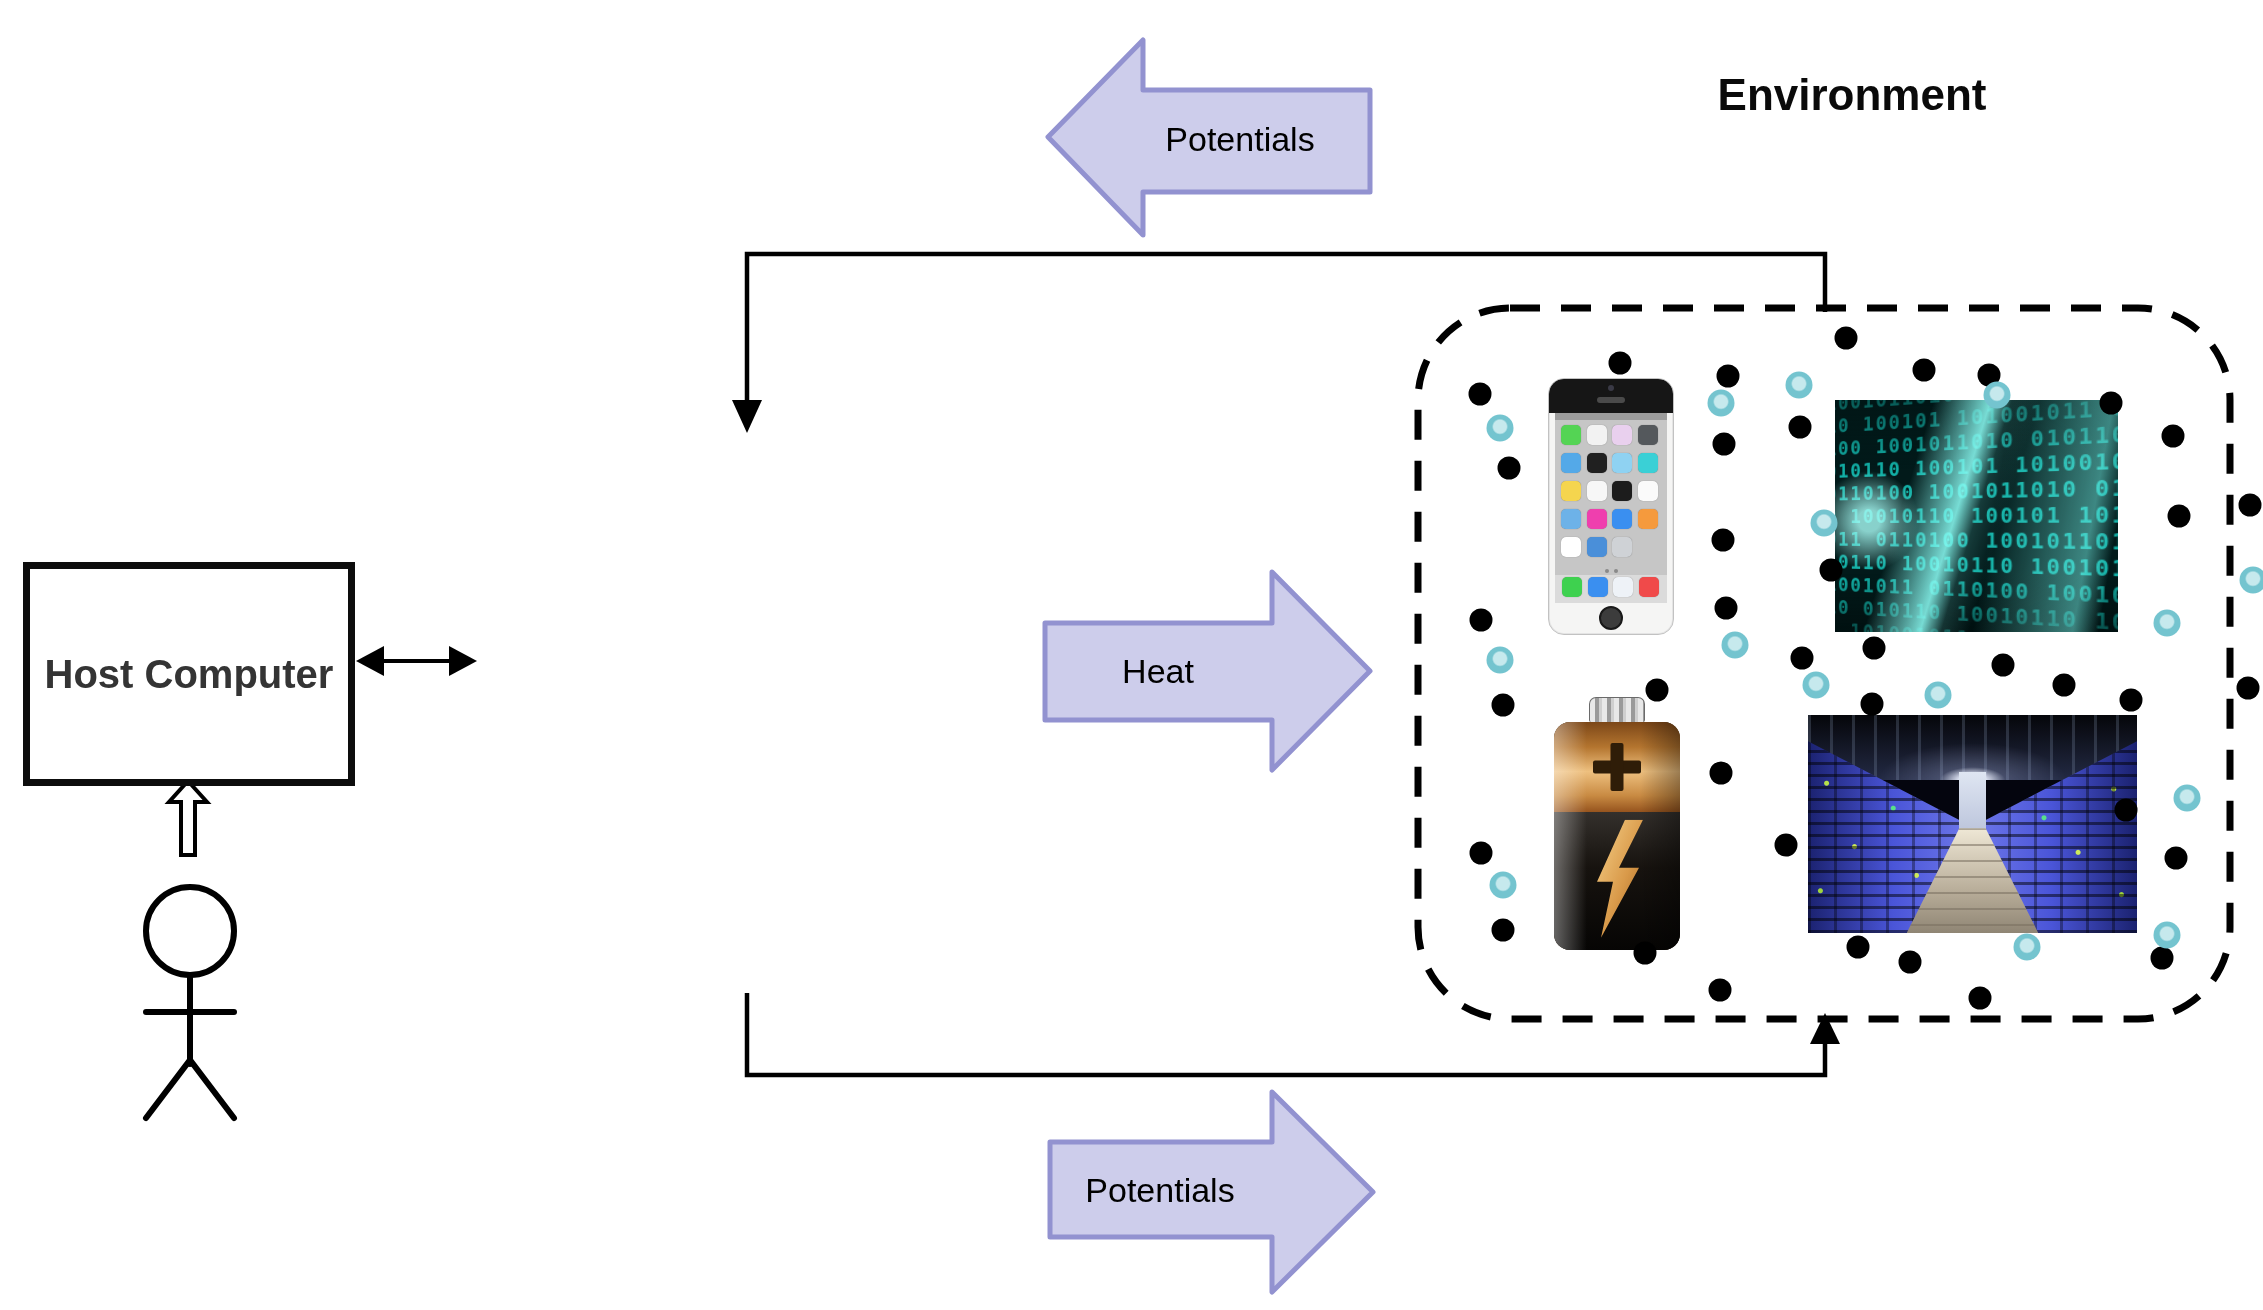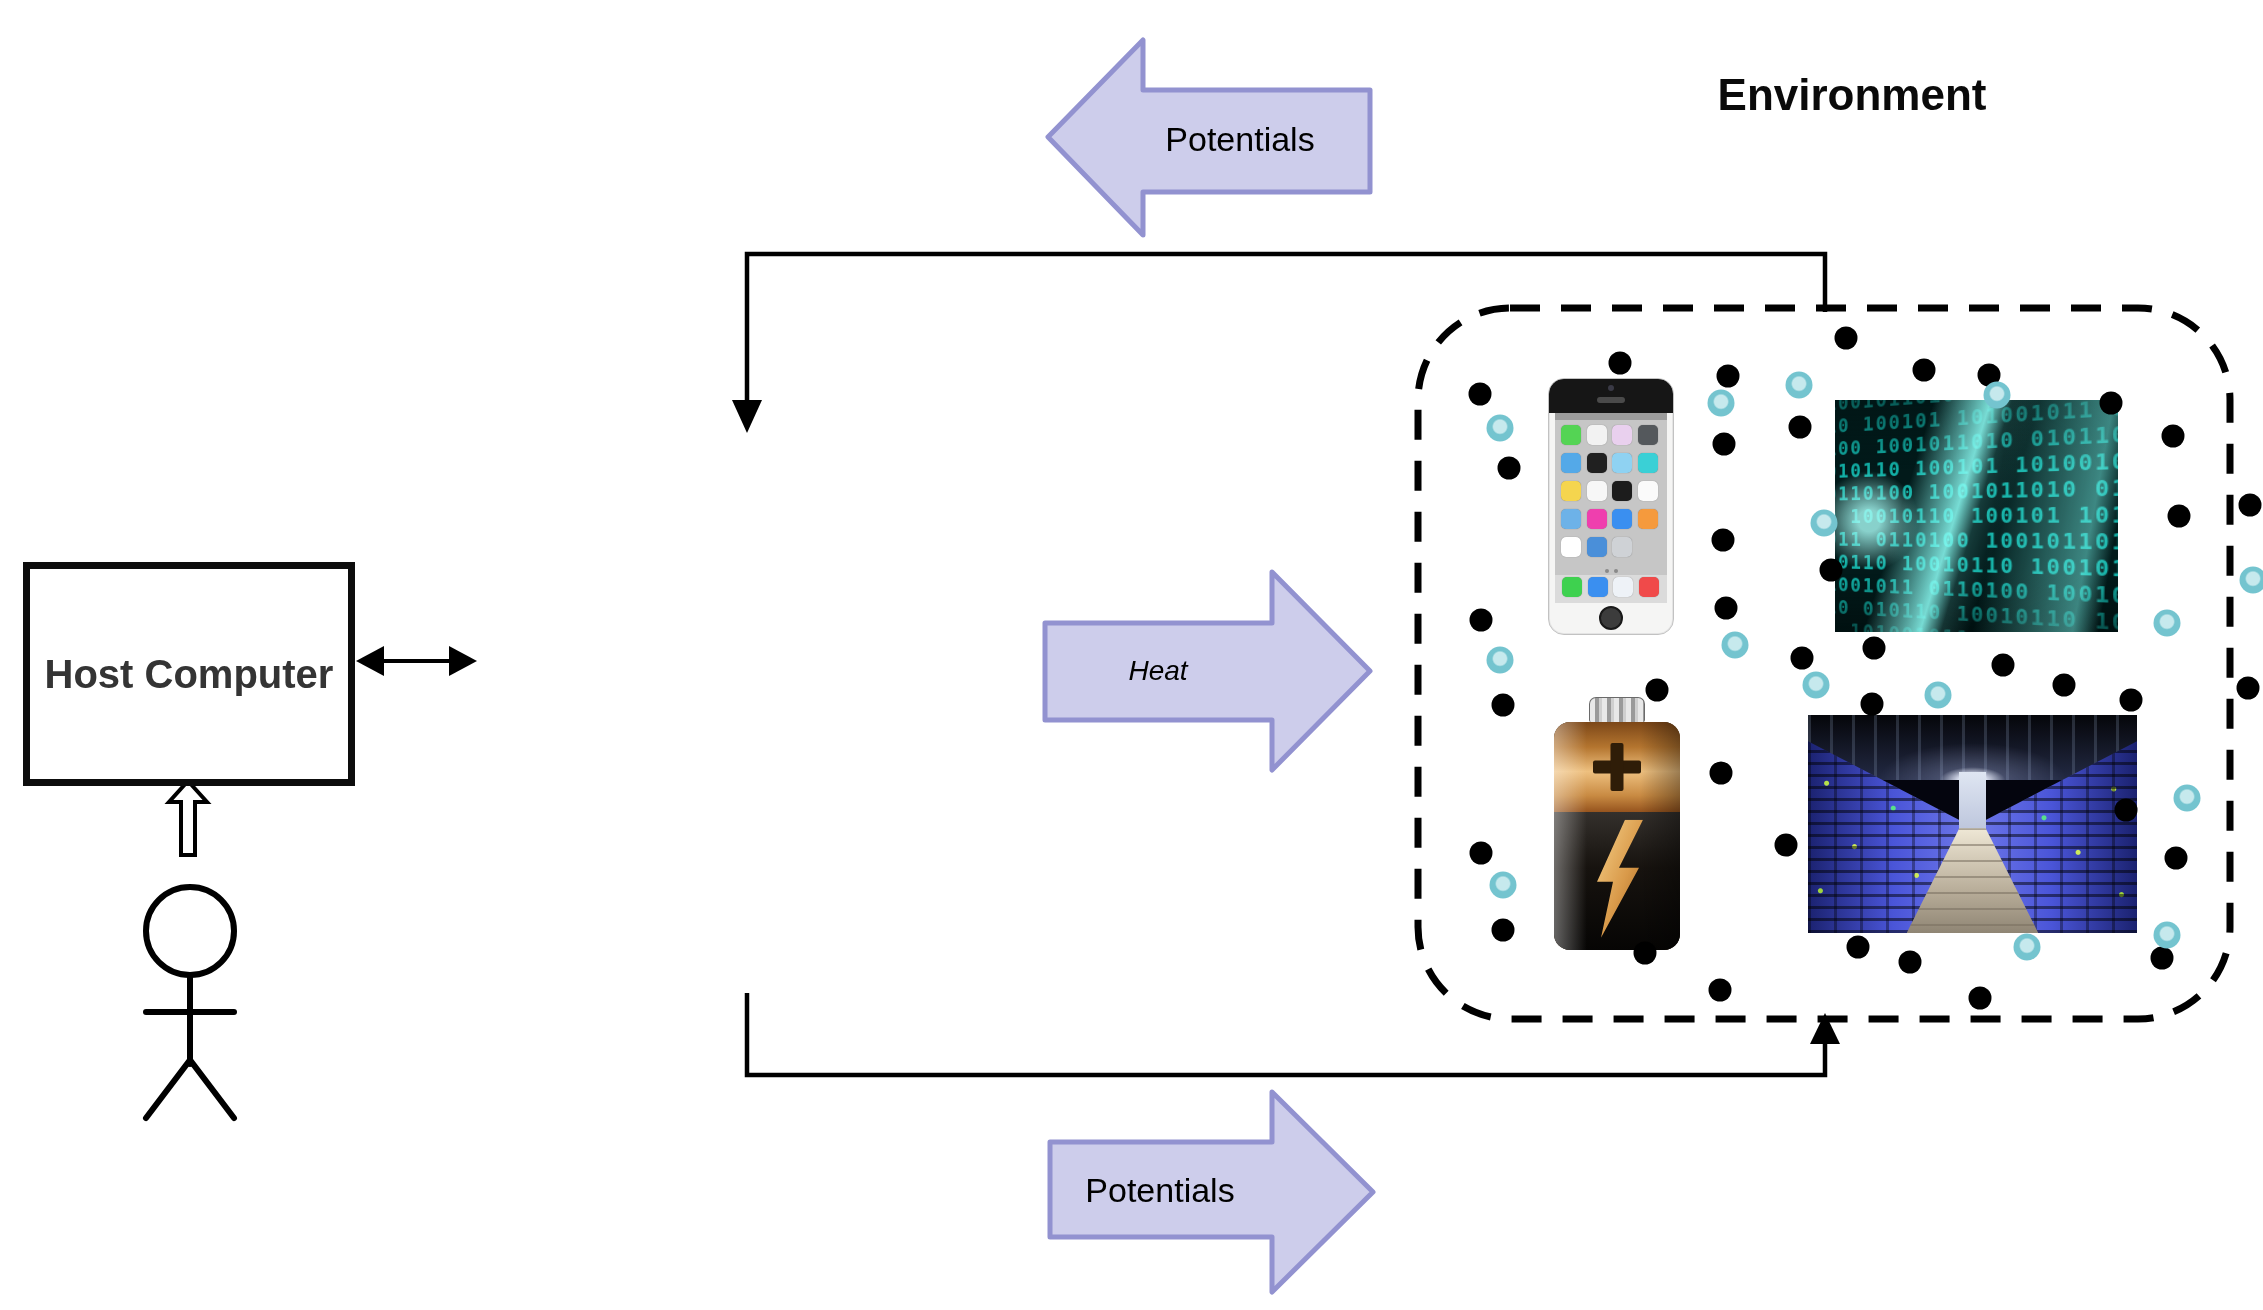--- a/index.html
+++ b/index.html
@@ -17,21 +17,21 @@
        display:flex;align-items:center;justify-content:center;text-align:center;
        font-weight:bold;color:#343434;z-index:2;}
   .host-box{left:23px;top:550px;width:332px;height:224px;font-size:40px;line-height:48px;margin-top:12px;}
   .thermo-box{left:482px;top:434px;width:530px;height:559px;border-radius:62px;
               font-size:42px;line-height:58px;}
 
   .env-title{position:absolute;left:1852px;top:95px;transform:translate(-50%,-50%);
              font-size:44px;font-weight:bold;color:#0a0a0a;z-index:4;white-space:nowrap;}
   .arrow-label{position:absolute;transform:translate(-50%,-50%);color:#000;z-index:4;white-space:nowrap;}
   .lbl-top{left:1240px;top:139px;font-size:34px;}
-  .lbl-heat{left:1158px;top:671px;font-size:28px;font-style:italic;}
+  .lbl-heat{left:1158px;top:671px;font-size:34px;}
   .lbl-bottom{left:1160px;top:1190px;font-size:34px;}
 
   
   .photo{position:absolute;z-index:2;overflow:hidden;}
 
   
   .phone{left:1548px;top:378px;width:124px;height:255px;background:#f5f5f4;
          border:1px solid #c2c2c2;border-radius:16px;box-shadow:0 0 0 1px #e4e4e4 inset;
          display:flex;flex-direction:column;}
   .phone-top{height:34px;background:#161616;border-radius:14px 14px 0 0;position:relative;flex:none;}

